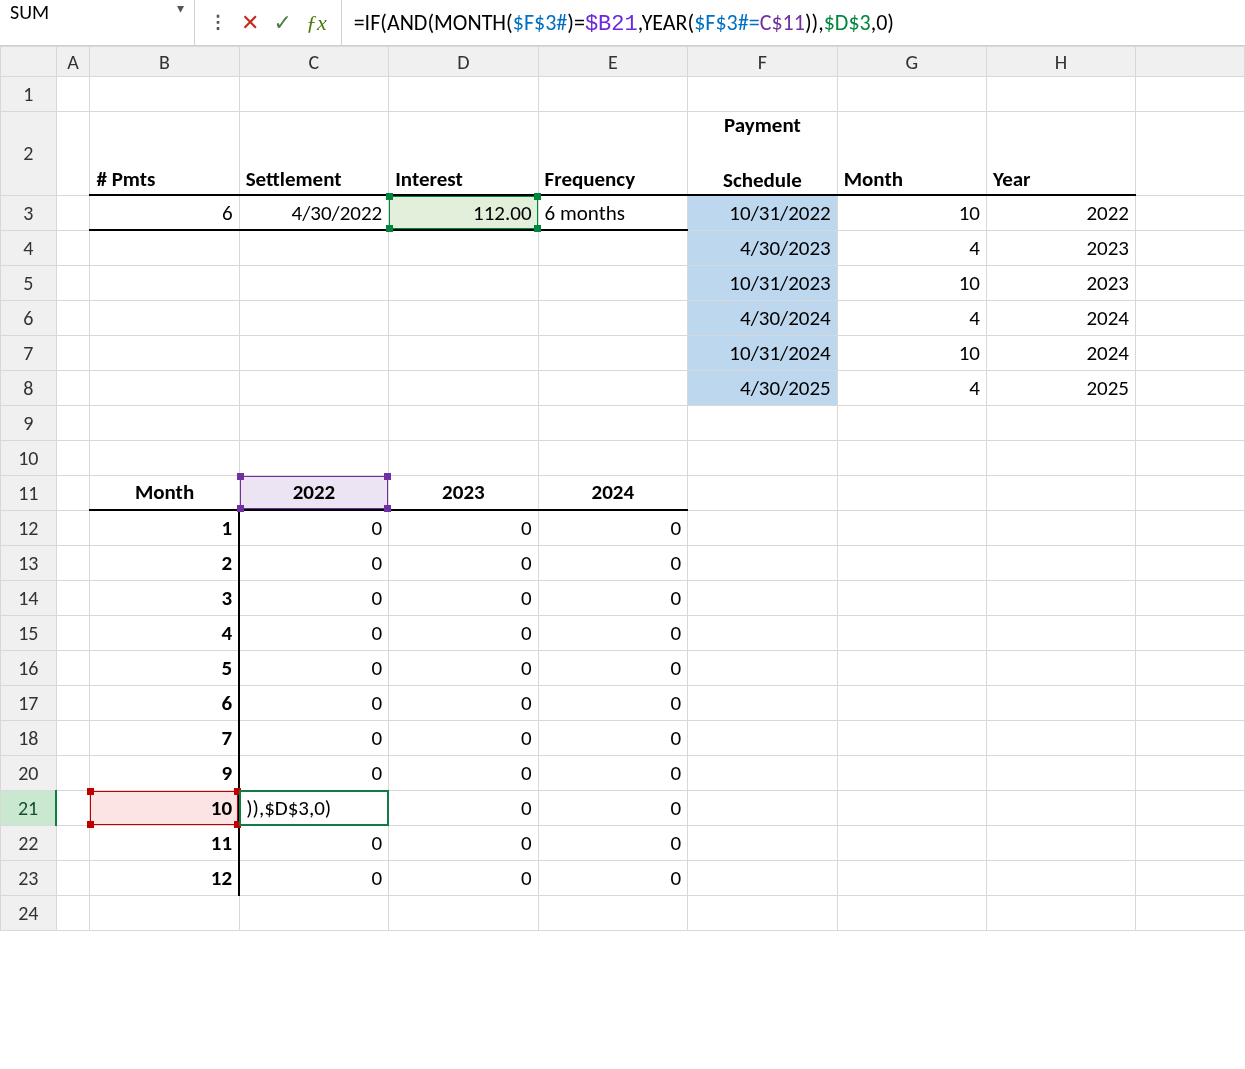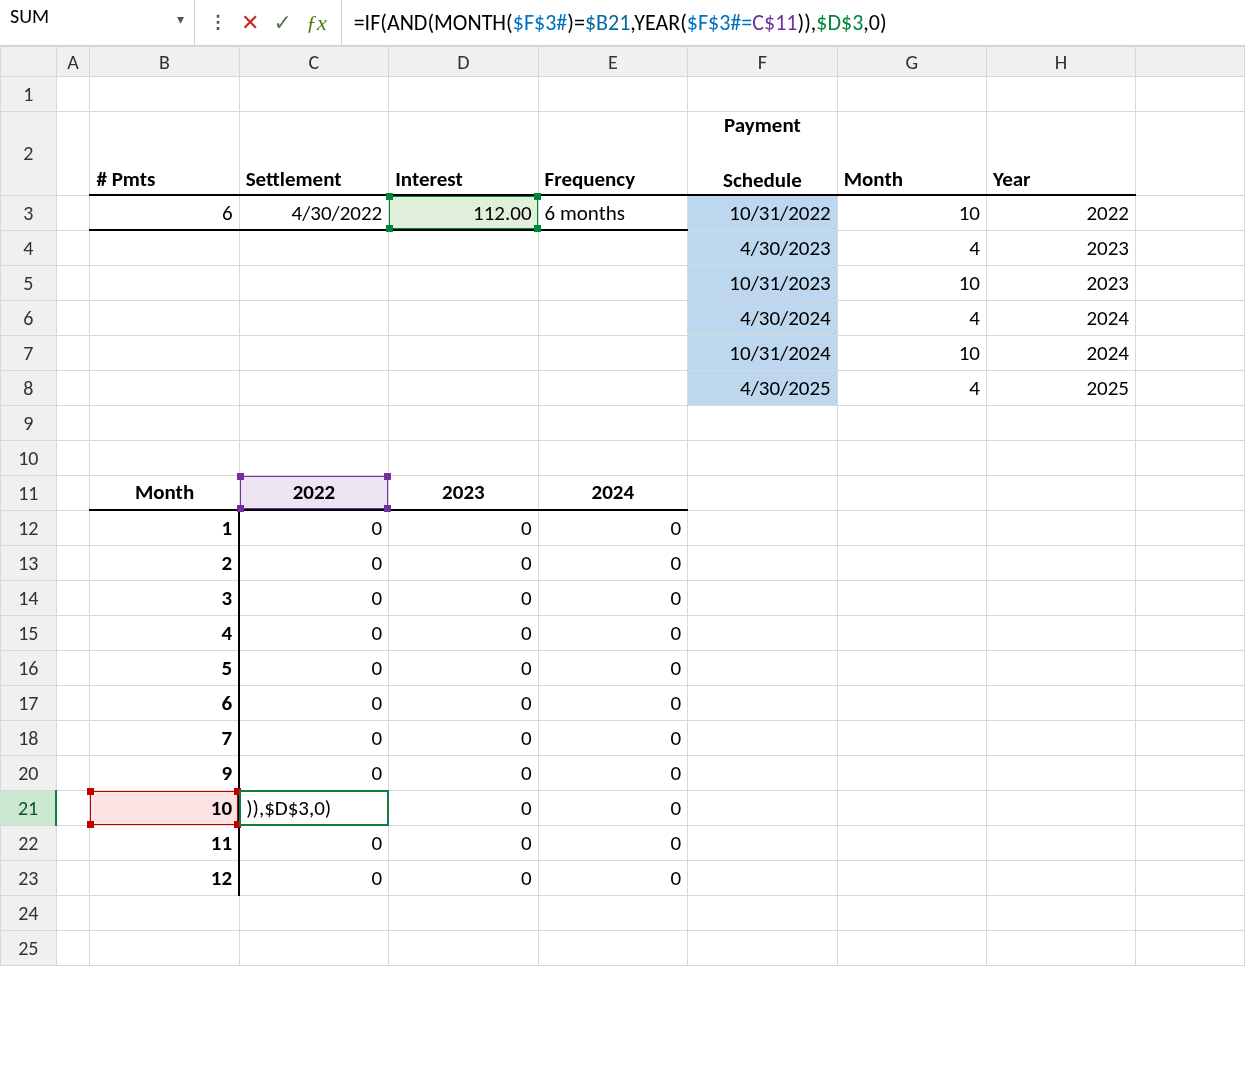--- a/index.html
+++ b/index.html
@@ -15,23 +15,23 @@
     display: flex;
     align-items: center;
     height: 46px;
     border-bottom: 1px solid #d0d0d0;
     background: #fff;
   }
   .name-box {
     width: 195px;
     height: 100%;
     display: flex;
-    align-items: flex-end;
+    align-items: flex-start;
     border-right: 1px solid #d0d0d0;
-    padding: 17px 10px;
+    padding: 0 10px;
     position: relative;
   }
   .name-box-text {
     flex: 1;
     font-size: 20px;
   }
   .name-box-arrow {
     color: #555;
     font-size: 14px;
   }
@@ -65,21 +65,21 @@
     color: #4d7c0f;
   }
   .formula-input {
     flex: 1;
     padding: 0 12px;
     font-size: 22px;
     font-family: Calibri, Arial, sans-serif;
     white-space: nowrap;
   }
   .formula-input .c-blue { color: #0070c0; }
-  .formula-input .c-red { color: #0369a1; }
+  .formula-input .c-red { color: #6d28d9; font-family: Liberation Mono, monospace; }
   .formula-input .c-purple { color: #7030a0; }
   .formula-input .c-green { color: #00863d; }
   .formula-input .c-black { color: #000; }
 
   .grid-wrapper {
     overflow: hidden;
   }
   table.sheet {
     border-collapse: collapse;
     table-layout: fixed;
@@ -670,27 +670,15 @@
           <td></td>
           <td></td>
           <td></td>
           <td></td>
           <td></td>
           <td></td>
           <td></td>
           <td></td>
           <td></td>
         </tr>
-    <tr style="height:18px">
-          <th class="rowhead" style="height:18px">25</th>
-          <td></td>
-          <td></td>
-          <td></td>
-          <td></td>
-          <td></td>
-          <td></td>
-          <td></td>
-          <td></td>
-          <td></td>
-        </tr>
   </tbody>
 </table>
 </div>
 
 </body></html>

